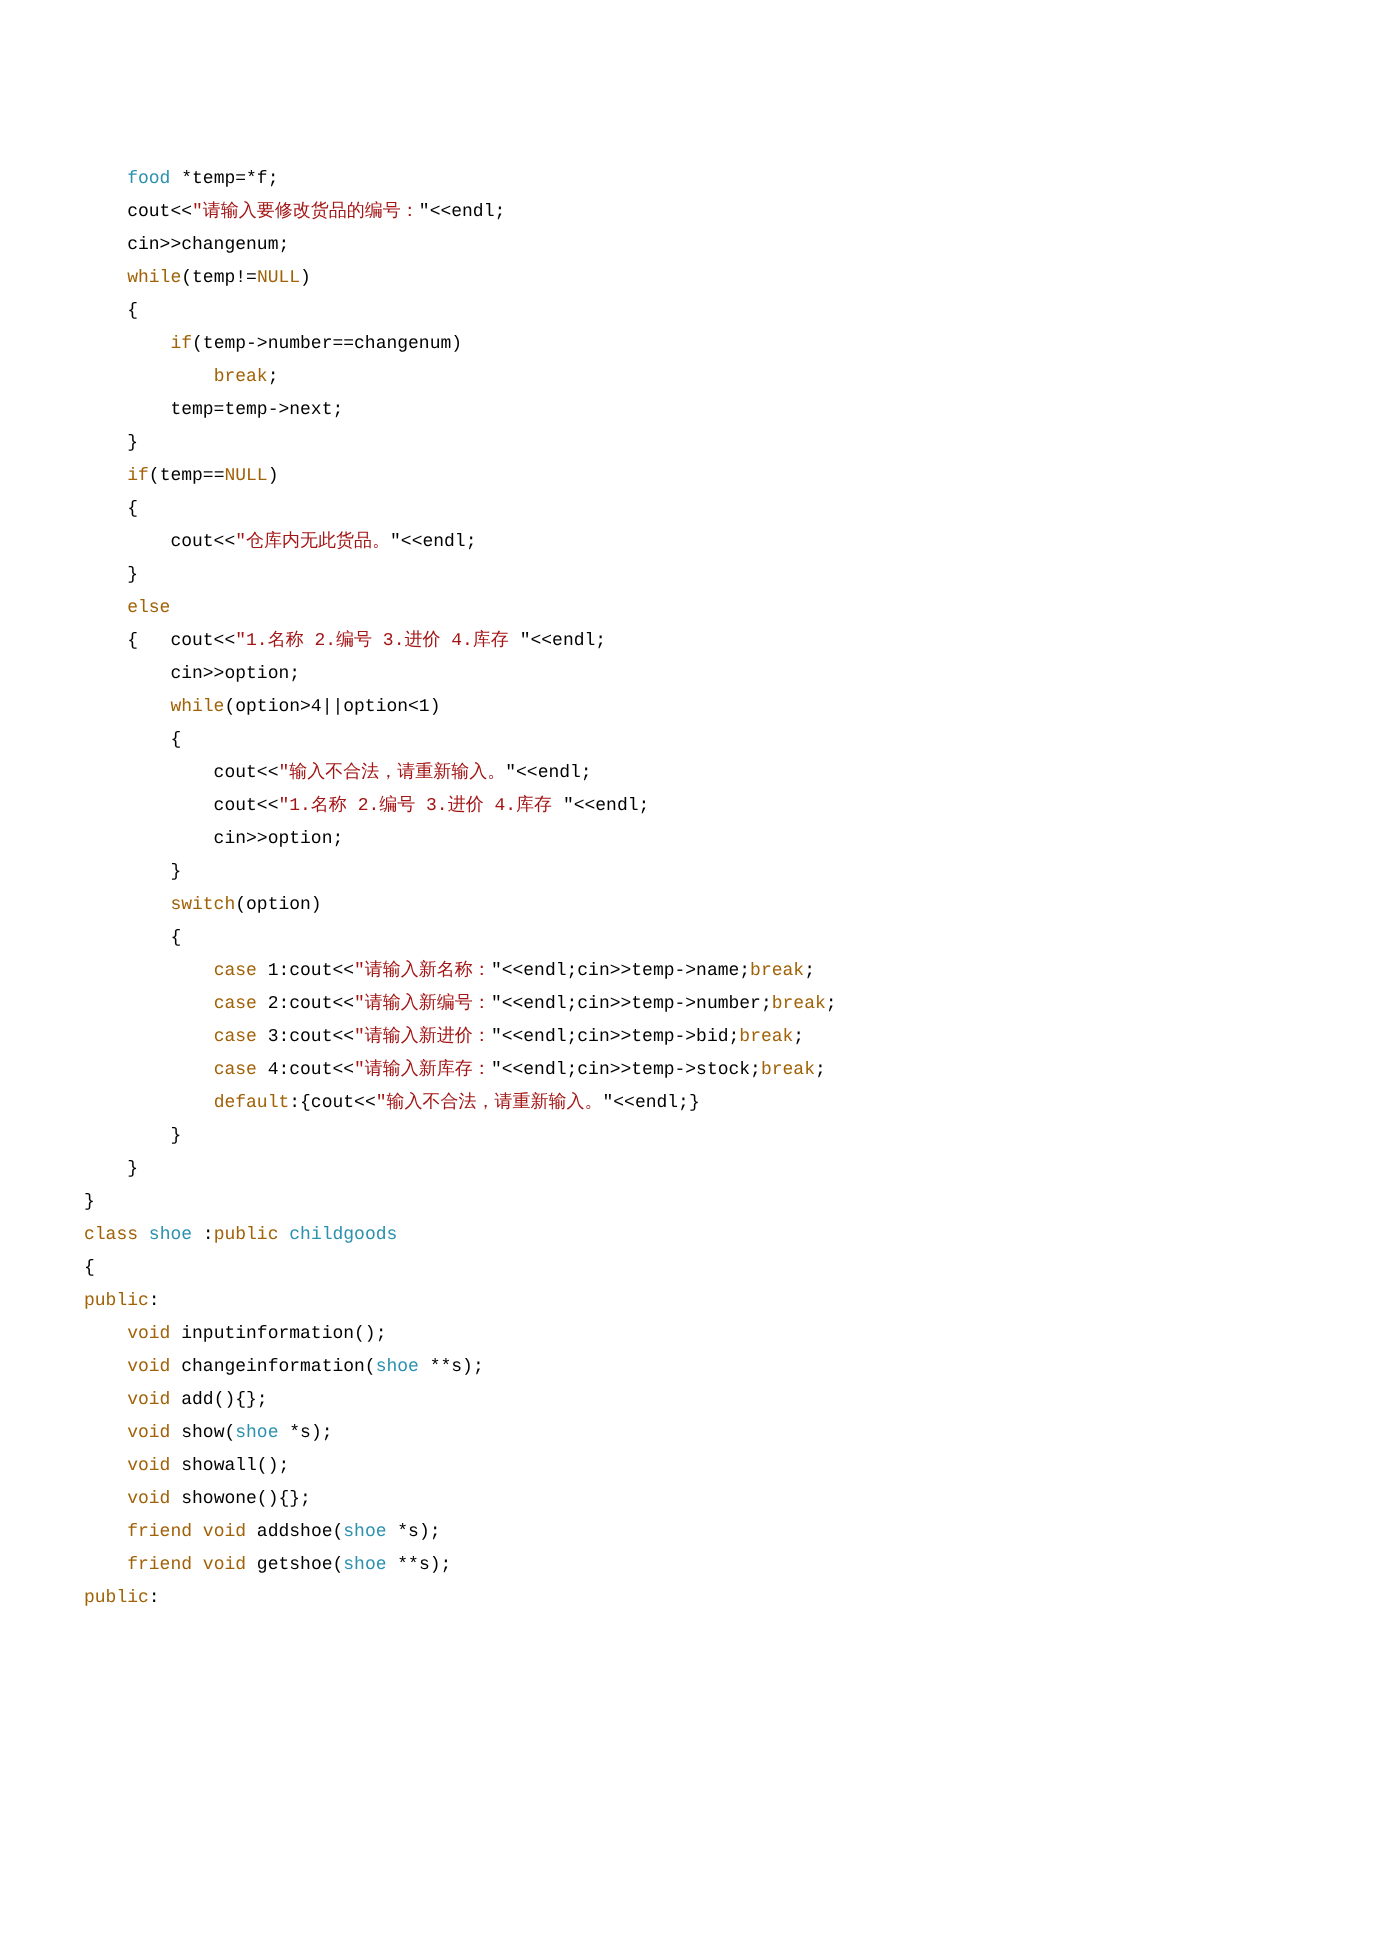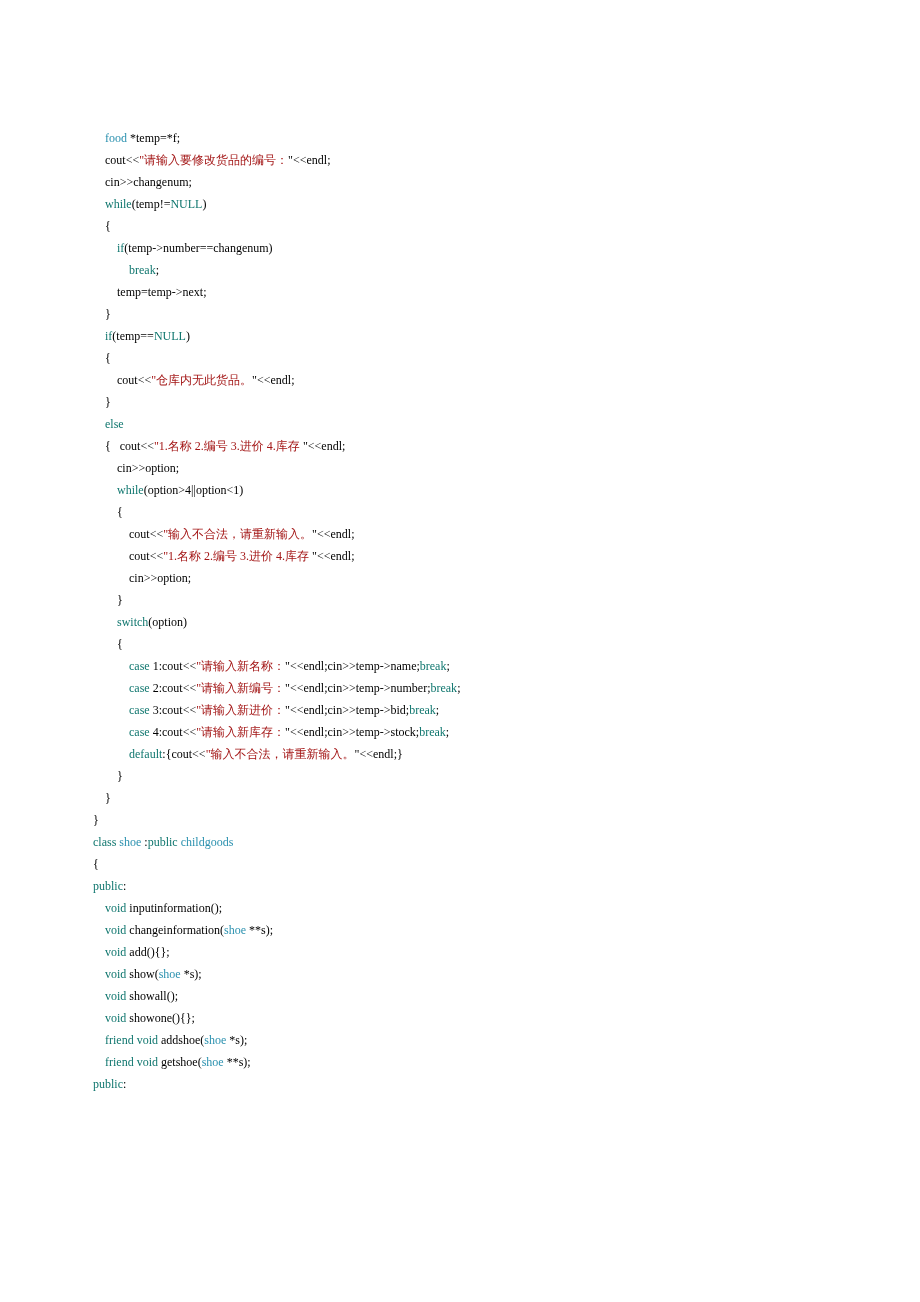--- a/index.html
+++ b/index.html
@@ -2,28 +2,27 @@
 <html><head>
 <meta charset="utf-8">
 <style>
   body {
     margin: 0;
     padding: 0;
     background: #ffffff;
     width: 920px;
   }
   .page {
-    padding: 108px 140px 180px 93px;
-    font-family: Liberation Serif, serif;
+    padding: 108px 140px 180px 56px;
+    font-family: Liberation Mono, monospace;
     font-size: 12px;
     line-height: 22px;
     color: #000000;
     white-space: pre;
-    margin-top: 19px;
   }
-  .kw { color: #0f766e; }
+  .kw { color: #a16207; }
   .type { color: #2b91af; }
   .str { color: #a31515; }
 </style>
 </head>
 <body>
 
 <div class="page" id="code"><div><span>    </span><span class="type">food</span><span> *temp=*f;</span></div><div><span>    cout&lt;&lt;</span><span class="str">"请输入要修改货品的编号：</span><span>"&lt;&lt;endl;</span></div><div><span>    cin&gt;&gt;changenum;</span></div><div><span>    </span><span class="kw">while</span><span>(temp!=</span><span class="kw">NULL</span><span>)</span></div><div><span>    {</span></div><div><span>        </span><span class="kw">if</span><span>(temp-&gt;number==changenum)</span></div><div><span>            </span><span class="kw">break</span><span>;</span></div><div><span>        temp=temp-&gt;next;</span></div><div><span>    }</span></div><div><span>    </span><span class="kw">if</span><span>(temp==</span><span class="kw">NULL</span><span>)</span></div><div><span>    {</span></div><div><span>        cout&lt;&lt;</span><span class="str">"仓库内无此货品。</span><span>"&lt;&lt;endl;</span></div><div><span>    }</span></div><div><span>    </span><span class="kw">else</span></div><div><span>    {   cout&lt;&lt;</span><span class="str">"1.名称 2.编号 3.进价 4.库存 </span><span>"&lt;&lt;endl;</span></div><div><span>        cin&gt;&gt;option;</span></div><div><span>        </span><span class="kw">while</span><span>(option&gt;4||option&lt;1)</span></div><div><span>        {</span></div><div><span>            cout&lt;&lt;</span><span class="str">"输入不合法，请重新输入。</span><span>"&lt;&lt;endl;</span></div><div><span>            cout&lt;&lt;</span><span class="str">"1.名称 2.编号 3.进价 4.库存 </span><span>"&lt;&lt;endl;</span></div><div><span>            cin&gt;&gt;option;</span></div><div><span>        }</span></div><div><span>        </span><span class="kw">switch</span><span>(option)</span></div><div><span>        {</span></div><div><span>            </span><span class="kw">case </span><span>1:cout&lt;&lt;</span><span class="str">"请输入新名称：</span><span>"&lt;&lt;endl;cin&gt;&gt;temp-&gt;name;</span><span class="kw">break</span><span>;</span></div><div><span>            </span><span class="kw">case </span><span>2:cout&lt;&lt;</span><span class="str">"请输入新编号：</span><span>"&lt;&lt;endl;cin&gt;&gt;temp-&gt;number;</span><span class="kw">break</span><span>;</span></div><div><span>            </span><span class="kw">case </span><span>3:cout&lt;&lt;</span><span class="str">"请输入新进价：</span><span>"&lt;&lt;endl;cin&gt;&gt;temp-&gt;bid;</span><span class="kw">break</span><span>;</span></div><div><span>            </span><span class="kw">case </span><span>4:cout&lt;&lt;</span><span class="str">"请输入新库存：</span><span>"&lt;&lt;endl;cin&gt;&gt;temp-&gt;stock;</span><span class="kw">break</span><span>;</span></div><div><span>            </span><span class="kw">default</span><span>:{cout&lt;&lt;</span><span class="str">"输入不合法，请重新输入。</span><span>"&lt;&lt;endl;}</span></div><div><span>        }</span></div><div><span>    }</span></div><div><span>}</span></div><div><span class="kw">class</span><span> </span><span class="type">shoe</span><span> :</span><span class="kw">public</span><span> </span><span class="type">childgoods</span></div><div><span>{</span></div><div><span class="kw">public</span><span>:</span></div><div><span>    </span><span class="kw">void</span><span> inputinformation();</span></div><div><span>    </span><span class="kw">void</span><span> changeinformation(</span><span class="type">shoe</span><span> **s);</span></div><div><span>    </span><span class="kw">void</span><span> add(){};</span></div><div><span>    </span><span class="kw">void</span><span> show(</span><span class="type">shoe</span><span> *s);</span></div><div><span>    </span><span class="kw">void</span><span> showall();</span></div><div><span>    </span><span class="kw">void</span><span> showone(){};</span></div><div><span>    </span><span class="kw">friend</span><span> </span><span class="kw">void</span><span> addshoe(</span><span class="type">shoe</span><span> *s);</span></div><div><span>    </span><span class="kw">friend</span><span> </span><span class="kw">void</span><span> getshoe(</span><span class="type">shoe</span><span> **s);</span></div><div><span class="kw">public</span><span>:</span></div></div>
 
 </body></html>

